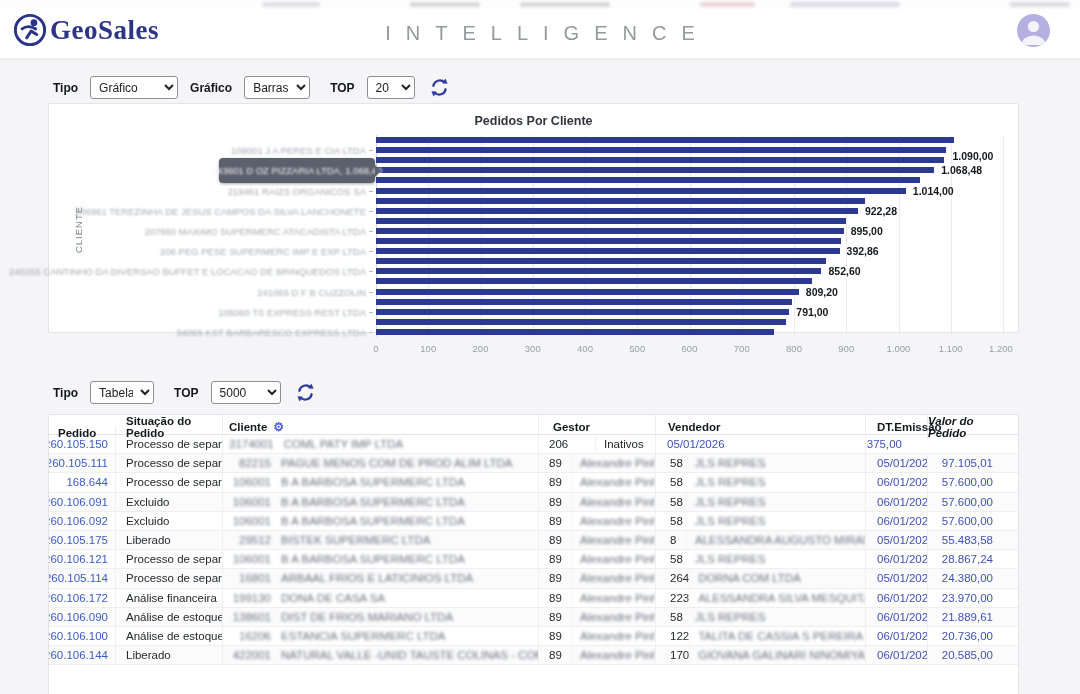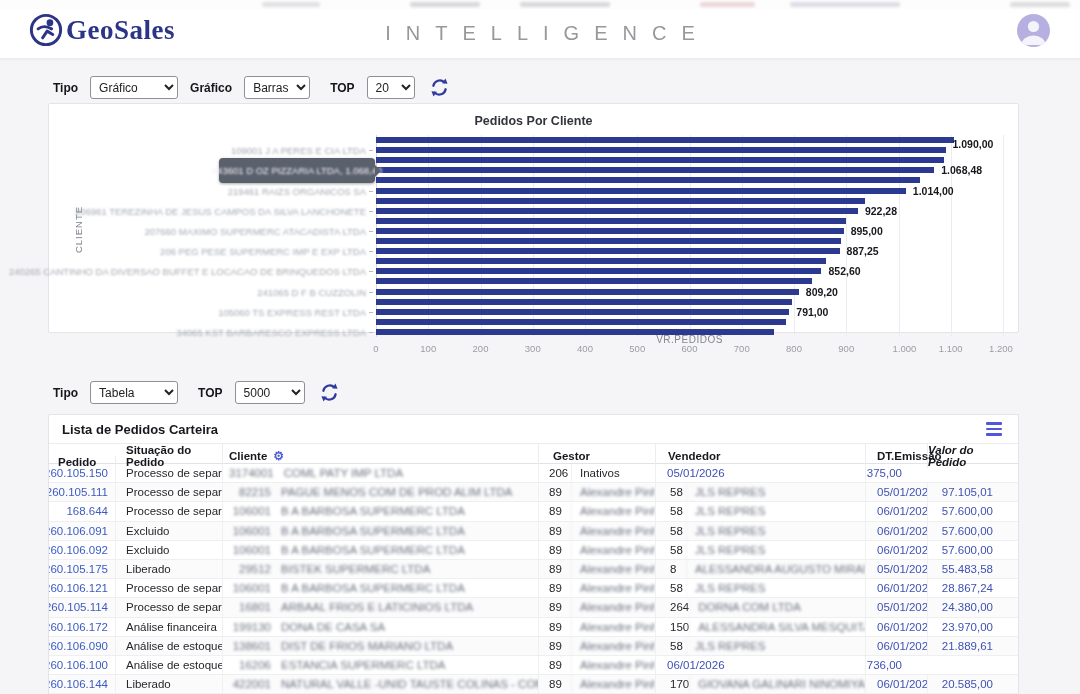--- a/index.html
+++ b/index.html
@@ -6,21 +6,21 @@
   html,body { width:1080px; height:694px; overflow:hidden; background:#f5f5f7;
     font-family:"Liberation Sans", sans-serif; position:relative; }
 
   
   .chrome-strip { position:absolute; top:0; left:0; width:1080px; height:9px; background:#fdfdfd; z-index:5; }
   .chrome-blob { position:absolute; top:2px; height:5px; border-radius:2px; filter:blur(1.4px); opacity:.55; background:#b9b9c0; }
 
   
   .header { position:absolute; top:9px; left:0; width:1080px; height:50px; background:#ffffff;
     border-bottom:1px solid #ececef; box-shadow:0 1px 2px rgba(0,0,0,.04); z-index:4; }
-  .logo { position:absolute; left:28px; top:3px; display:flex; align-items:center; gap:2px; }
+  .logo { position:absolute; left:12px; top:3px; display:flex; align-items:center; gap:2px; }
   .logo-text { font-family:"Liberation Serif", serif; font-weight:bold; font-size:27px; color:#2b3486; letter-spacing:.5px; }
   .product { position:absolute; left:0; right:0; top:13px; text-align:center; font-size:20px; color:#97989c;
     letter-spacing:15px; text-indent:15px; }
   .avatar { position:absolute; right:30px; top:5px; width:33px; height:33px; border-radius:50%;
     background:#b6b0e0; overflow:hidden; cursor:pointer; }
 
   
   .controls { position:absolute; left:53px; display:flex; align-items:center; gap:12px; z-index:3; }
   .controls .lbl { font-size:12px; font-weight:bold; color:#15161a; }
   .controls select { height:23px; font-size:12px; color:#222; border:1px solid #8f8f96; border-radius:3px;
@@ -67,21 +67,21 @@
   .td { font-size:11.5px; display:flex; align-items:center; border-right:1px solid #eff0f2; overflow:hidden; white-space:nowrap; }
   .td:last-child { border-right:none; }
   .td-pedido { justify-content:flex-end; padding-right:7px; color:#3c5bc2; cursor:pointer; }
   .td-sit { padding-left:10px; color:#26272c; }
   .td-cli { padding-left:6px; color:#6d7380; }
   .cli-code { display:inline-block; min-width:42px; text-align:right; margin-right:10px; }
   .blurred { filter:blur(1.7px); }
   .sub-num { flex:0 0 32px; padding-left:10px; color:#26272c; }
   .sub-num.v { flex:0 0 30px; padding-left:14px; }
   .sub-name { flex:1; border-left:1px solid #eff0f2; padding-left:8px; color:#6d7380; align-self:stretch; display:flex; align-items:center; overflow:hidden; white-space:nowrap; }
-  .sub-name.crisp { filter:none; color:#26272c; }
+  .sub-name.crisp { filter:none; color:#26272c;margin-left:24px; }
   .td-dt { padding-left:11px; color:#3f51b5; }
   .td-val { justify-content:flex-end; padding-right:26px; color:#3f51b5; }
   .gear { color:#4a5bd8; font-size:12px; margin-left:6px; cursor:pointer; }
 </style>
 </head>
 <body>
 
 <div class="chrome-strip">
   <div class="chrome-blob" style="left:262px; width:58px; background:#c9c9cf;"></div>
   <div class="chrome-blob" style="left:410px; width:70px;"></div>
@@ -153,28 +153,28 @@
       <div class="xtick" style="left: 261.25px;">500</div>
       <div class="gridline" style="left: 313.5px;"></div>
       <div class="xtick" style="left: 313.5px;">600</div>
       <div class="gridline" style="left: 365.75px;"></div>
       <div class="xtick" style="left: 365.75px;">700</div>
       <div class="gridline" style="left: 418px;"></div>
       <div class="xtick" style="left: 418px;">800</div>
       <div class="gridline" style="left: 470.25px;"></div>
       <div class="xtick" style="left: 470.25px;">900</div>
       <div class="gridline" style="left: 522.5px;"></div>
-      <div class="xtick" style="left: 522.5px; margin-left: 6px;">1.000</div>
+      <div class="xtick" style="left: 522.5px;">1.000</div>
       <div class="gridline" style="left: 574.75px;"></div>
       <div class="xtick" style="left: 574.75px;">1.100</div>
       <div class="gridline" style="left: 627px;"></div>
       <div class="xtick" style="left: 625px;">1.200</div>
       <div class="bar" style="top: 2px; width: 577.885px; background: rgb(43, 57, 144);"></div>
       <div class="bar" style="top: 12.1px; width: 569.525px; background: rgb(43, 57, 144);"></div>
-      <div class="vlabel" style="left: 576.525px; top: 9px;">1.090,00</div>
+      <div class="vlabel" style="left: 576.525px; top: 21px;">1.090,00</div>
       <div class="cat" style="right: 637px; top: 15.1px;">109001 J A PERES E CIA LTDA</div>
       <div class="cat-tick" style="top: 15.1px;"></div>
       <div class="bar" style="top: 22.2px; width: 568.48px; background: rgb(43, 57, 144);"></div>
       <div class="bar" style="top: 32.3px; width: 558.281px; background: rgb(43, 57, 144);"></div>
       <div class="vlabel" style="left: 565.281px; top: 35.3px;">1.068,48</div>
       <div class="cat" style="right: 637px; top: 35.3px;">343601 D OZ PIZZARIA LTDA</div>
       <div class="cat-tick" style="top: 35.3px;"></div>
       <div class="bar" style="top: 42.4px; width: 544.445px; background: rgb(43, 57, 144);"></div>
       <div class="bar" style="top: 52.5px; width: 529.815px; background: rgb(43, 57, 144);"></div>
       <div class="vlabel" style="left: 536.815px; top: 55.5px;">1.014,00</div>
@@ -185,21 +185,21 @@
       <div class="vlabel" style="left: 488.891px; top: 75.7px;">922,28</div>
       <div class="cat" style="right: 637px; top: 75.7px;">206961 TEREZINHA DE JESUS CAMPOS DA SILVA LANCHONETE</div>
       <div class="cat-tick" style="top: 75.7px;"></div>
       <div class="bar" style="top: 82.8px; width: 470.25px; background: rgb(43, 57, 144);"></div>
       <div class="bar" style="top: 92.9px; width: 467.637px; background: rgb(43, 57, 144);"></div>
       <div class="vlabel" style="left: 474.637px; top: 95.9px;">895,00</div>
       <div class="cat" style="right: 637px; top: 95.9px;">207660 MAXIMO SUPERMERC ATACADISTA LTDA</div>
       <div class="cat-tick" style="top: 95.9px;"></div>
       <div class="bar" style="top: 103px; width: 465.025px; background: rgb(43, 57, 144);"></div>
       <div class="bar" style="top: 113.1px; width: 463.588px; background: rgb(43, 57, 144);"></div>
-      <div class="vlabel" style="left: 470.588px; top: 116.1px;">887,25</div>
+      <div class="vlabel" style="left: 470.588px; top: 116.1px;">392,86</div>
       <div class="cat" style="right: 637px; top: 116.1px;">206 PEG PESE SUPERMERC IMP E EXP LTDA</div>
       <div class="cat-tick" style="top: 116.1px;"></div>
       <div class="bar" style="top: 123.2px; width: 450.395px; background: rgb(43, 57, 144);"></div>
       <div class="bar" style="top: 133.3px; width: 445.483px; background: rgb(43, 57, 144);"></div>
       <div class="vlabel" style="left: 452.483px; top: 136.3px;">852,60</div>
       <div class="cat" style="right: 637px; top: 136.3px;">240265 CANTINHO DA DIVERSAO BUFFET E LOCACAO DE BRINQUEDOS LTDA</div>
       <div class="cat-tick" style="top: 136.3px;"></div>
       <div class="bar" style="top: 143.4px; width: 436.287px; background: rgb(43, 57, 144);"></div>
       <div class="bar" style="top: 153.5px; width: 422.807px; background: rgb(43, 57, 144);"></div>
       <div class="vlabel" style="left: 429.807px; top: 156.5px;">809,20</div>
@@ -208,55 +208,46 @@
       <div class="bar" style="top: 163.6px; width: 416.433px; background: rgb(43, 57, 144);"></div>
       <div class="bar" style="top: 173.7px; width: 413.298px; background: rgb(43, 57, 144);"></div>
       <div class="vlabel" style="left: 420.298px; top: 176.7px;">791,00</div>
       <div class="cat" style="right: 637px; top: 176.7px;">105060 TS EXPRESS REST LTDA</div>
       <div class="cat-tick" style="top: 176.7px;"></div>
       <div class="bar" style="top: 183.8px; width: 409.64px; background: rgb(43, 57, 144);"></div>
       <div class="bar" style="top: 193.9px; width: 398.145px; background: rgb(43, 57, 144);"></div>
       <div class="cat" style="right: 637px; top: 196.9px;">34065 KST BARBARESCO EXPRESS LTDA</div>
       <div class="cat-tick" style="top: 196.9px;"></div>
     </div>
-  <div class="xlabel">VR.PEDIDOS</div>
   <div class="tooltip">
     <span class="tooltip-text">343601 D OZ PIZZARIA LTDA, 1.068,48</span>
     <span class="tooltip-arrow"></span>
   </div>
 </div>
 
 <div class="controls" style="top:381px;">
   <span class="lbl">Tipo</span>
-  <select style="width:88px;">
+  <select style="width:64px;">
     <option>Tabela</option>
   </select>
   <span class="lbl" style="margin-left:8px;">TOP</span>
   <select style="width:70px;">
     <option>5000</option>
   </select>
   <button class="refresh-btn">
     <svg width="21" height="21" viewBox="0 0 24 24">
       <path d="M5 10 A 7.5 7.5 0 0 1 17.5 6" fill="none" stroke="#2e3a9e" stroke-width="2.6" stroke-linecap="round"></path>
       <polygon points="18.8,1.6 21.2,7.6 14.9,7.2" fill="#2e3a9e"></polygon>
       <path d="M19 14 A 7.5 7.5 0 0 1 6.5 18" fill="none" stroke="#2e3a9e" stroke-width="2.6" stroke-linecap="round"></path>
       <polygon points="5.2,22.4 2.8,16.4 9.1,16.8" fill="#2e3a9e"></polygon>
     </svg>
   </button>
 </div>
 
 <div class="card table-card">
-  <div class="table-title-row">
-    <span class="table-title">Lista de Pedidos Carteira</span>
-    <div class="burger">
-        <span></span>
-        <span></span>
-        <span></span>
-      </div>
-  </div>
   <div class="tgrid-head">
     <div class="th" style="padding-left:9px;margin-top:12px;">Pedido</div>
     <div class="th" style="padding-left:10px;">Situação do Pedido</div>
     <div class="th" style="padding-left:6px;">
       <span>Cliente</span>
       <span class="gear">⚙</span>
     </div>
     <div class="th" style="padding-left:14px;">Gestor</div>
     <div class="th" style="padding-left:12px;">Vendedor</div>
     <div class="th" style="padding-left:11px;">DT.Emissão</div>
@@ -399,21 +390,21 @@
         <div class="td td-pedido">260.106.172</div>
         <div class="td td-sit">Análise financeira</div>
         <div class="td td-cli">
           <span class="blurred"><span class="cli-code">199130</span>DONA DE CASA SA</span>
         </div>
         <div class="td">
           <span class="sub-num">89</span>
           <span class="sub-name blurred">Alexandre Pinheiro</span>
         </div>
         <div class="td">
-          <span class="sub-num v">150</span>
+          <span class="sub-num v">223</span>
           <span class="sub-name blurred">ALESSANDRA SILVA MESQUITA</span>
         </div>
         <div class="td td-dt">06/01/2026</div>
         <div class="td td-val">23.970,00</div>
       </div>
       <div class="trow">
         <div class="td td-pedido">260.106.090</div>
         <div class="td td-sit">Análise de estoque</div>
         <div class="td td-cli">
           <span class="blurred"><span class="cli-code">138601</span>DIST DE FRIOS MARIANO LTDA</span>
@@ -432,20 +423,24 @@
       <div class="trow">
         <div class="td td-pedido">260.106.100</div>
         <div class="td td-sit">Análise de estoque</div>
         <div class="td td-cli">
           <span class="blurred"><span class="cli-code">16206</span>ESTANCIA SUPERMERC LTDA</span>
         </div>
         <div class="td">
           <span class="sub-num">89</span>
           <span class="sub-name blurred">Alexandre Pinheiro</span>
         </div>
+        <div class="td">
+          <span class="sub-num v">122</span>
+          <span class="sub-name blurred">TALITA DE CASSIA S PEREIRA</span>
+        </div>
         <div class="td td-dt">06/01/2026</div>
         <div class="td td-val">20.736,00</div>
       </div>
       <div class="trow">
         <div class="td td-pedido">260.106.144</div>
         <div class="td td-sit">Liberado</div>
         <div class="td td-cli">
           <span class="blurred"><span class="cli-code">422001</span>NATURAL VALLE -UNID TAUSTE COLINAS - COM DE PROD ALIM LTDA</span>
         </div>
         <div class="td">

